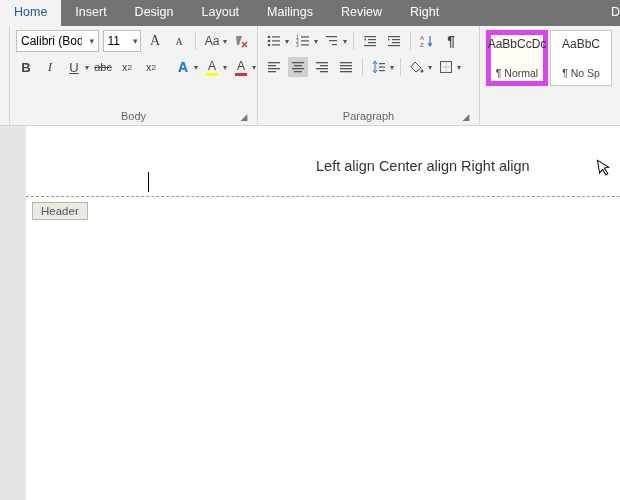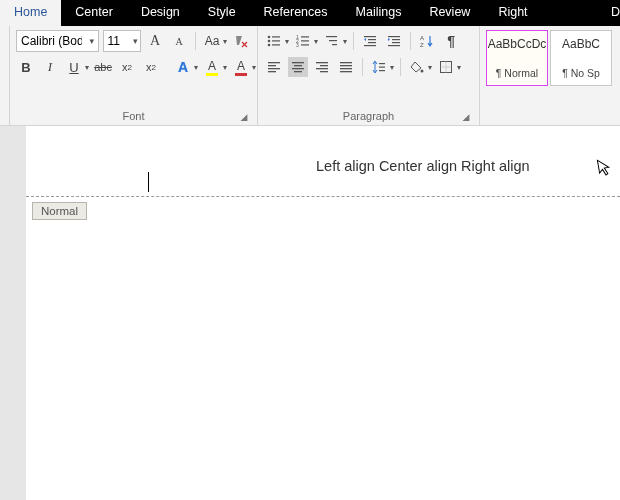--- a/index.html
+++ b/index.html
@@ -1,18 +1,18 @@
 <!DOCTYPE html>
 <html><head>
 <meta charset="utf-8">
 <style>
   * { box-sizing: border-box; margin: 0; padding: 0; font-family: "Segoe UI", Tahoma, sans-serif; }
   body { width: 620px; height: 500px; background: #fff; overflow: hidden; font-size: 12px; color: #333; }
 
-  .tabbar { display: flex; height: 26px; background: #000000; color: #fff; }
+  .tabbar { display: flex; height: 26px; background: #737373; color: #fff; }
   .tab { padding: 5px 14px 0 14px; font-size: 12.5px; cursor: pointer; height: 26px; }
   .tab.active { background: #f3f3f3; color: #2b579a; }
 
   .ribbon { display: flex; background: #f3f3f3; height: 100px; border-bottom: 1px solid #d4d4d4; }
   .ribbon-gap { width: 10px; border-right: 1px solid #d4d4d4; }
   .group { border-right: 1px solid #d4d4d4; display: flex; flex-direction: column; padding: 4px 6px 0 6px; position: relative; }
   .group-rows { display: flex; flex-direction: column; gap: 4px; flex: 1; }
   .row { display: flex; align-items: center; gap: 4px; height: 22px; }
   .group-label { font-size: 11px; color: #666; text-align: center; padding: 2px 0 3px 0; position: relative; }
   .launcher { position: absolute; right: 2px; bottom: 3px; width: 10px; height: 10px; font-size: 9px; color: #777; }
@@ -24,43 +24,42 @@
   .btn { display: inline-flex; align-items: center; justify-content: center; min-width: 20px; height: 20px; color: #444; cursor: pointer; position: relative; }
   .btn svg { display: block; }
   .split { display: inline-flex; align-items: center; }
   .split .caret { font-size: 8px; color: #555; margin-left: 1px; }
   .sep { width: 1px; height: 18px; background: #d0d0d0; margin: 0 2px; }
 
   .styles-group { padding: 4px 6px 0 6px; display: flex; flex-direction: column; }
   .style-chip { border: 1px solid #c8c8c8; background: #fff; width: 62px; height: 56px; display: flex; flex-direction: column; align-items: center; justify-content: center; margin-right: 2px; }
   .style-chip .sample { font-size: 12px; color: #333; }
   .style-chip .name { font-size: 10.5px; color: #444; margin-top: 16px; }
-  .style-chip.active { border: 1px solid #d946ef; background: #fffdf5; }
+  .style-chip.active { border: 5px solid #d946ef; background: #fffdf5; }
 
   .workspace { display: flex; height: calc(500px - 126px); background: #404040; }
   .gutter { width: 26px; background: #e6e6e6; }
   .page { flex: 1; position: relative; background: #fff; }
   .header-text { position: absolute; top: 32px; left: 290px; font-size: 14.5px; color: #333; }
   .text-cursor { position: absolute; top: 46px; left: 122px; width: 1px; height: 20px; background: #000; }
   .header-divider { position: absolute; top: 70px; left: 0; right: 0; border-top: 1.2px dashed #9a9a9a; }
   .header-tag { position: absolute; top: 76px; left: 6px; background: #eceae4; border: 1px solid #b8b6ac; padding: 2px 8px; font-size: 11.5px; color: #555; }
   .pointer { position: absolute; top: 32px; left: 572px; font-size: 16px; color: #000; transform: rotate(-10deg); }
 
   
   .tab.trunc { padding-right: 0; }
 </style>
 </head>
 <body>
 
 <div class="tabbar">
   <div class="tab active">Home</div>
-  <div class="tab">Center</div>
+  <div class="tab">Insert</div>
   <div class="tab">Design</div>
-  <div class="tab">Style</div>
-  <div class="tab">References</div>
+  <div class="tab">Layout</div>
   <div class="tab">Mailings</div>
   <div class="tab">Review</div>
   <div class="tab">Right</div>
   <div style="flex:1"></div>
   <div class="tab trunc">D</div>
 </div>
 
 <div class="ribbon">
   <div class="ribbon-gap"></div>
 
@@ -118,21 +117,21 @@
         </span>
         <span class="split">
           <span class="btn">
               <span style="border-bottom:3px solid #d13438;padding:0 2px">A</span>
             </span>
             <span class="caret">▾</span>
         </span>
       </div>
     </div>
     <div class="group-label">
-      <span>Font</span>
+      <span>Body</span>
       <span class="launcher">◢</span>
     </div>
   </div>
 
   <div class="group" style="width:222px">
     <div class="group-rows">
       <div class="row">
         <span class="split">
           <span class="btn">
             <svg width="14" height="14" viewBox="0 0 14 14">
@@ -286,20 +285,20 @@
     </div>
   </div>
 </div>
 
 <div class="workspace">
   <div class="gutter"></div>
   <div class="page">
     <div class="header-text">Left align Center align Right align</div>
     <div class="text-cursor"></div>
     <div class="header-divider"></div>
-    <div class="header-tag">Normal</div>
+    <div class="header-tag">Header</div>
     <div class="pointer">
       <svg width="14" height="18" viewBox="0 0 14 18">
           <path d="M1 1 L1 14 L4.5 11 L7 17 L9 16 L6.5 10 L11 10 Z" fill="#fff" stroke="#000" stroke-width="1"></path>
         </svg>
     </div>
   </div>
 </div>
 
 </body></html>

